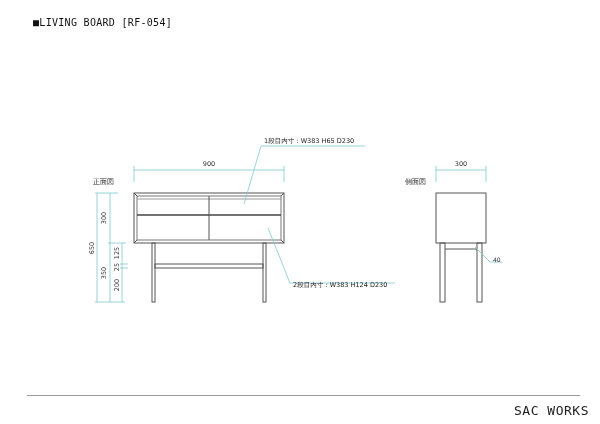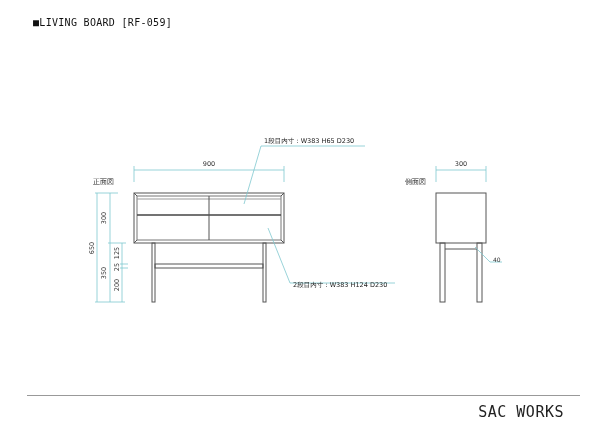--- a/index.html
+++ b/index.html
@@ -1,29 +1,29 @@
 <!DOCTYPE html>
 <html><head>
   <meta charset="utf-8">
   <style>
     html, body { margin: 0; padding: 0; background: #ffffff; }
     body { width: 600px; height: 424px; position: relative; overflow: hidden;
            font-family: "DejaVu Sans Mono", "Liberation Mono", monospace; }
     .title { position: absolute; left: 33px; top: 17px; font-size: 10px; color: #111; letter-spacing: 0.3px;
              font-family: "DejaVu Sans Mono", monospace; }
     .footer-line { position: absolute; left: 27px; top: 395px; width: 553px; height: 1px; background: #999; }
-    .footer { position: absolute; right: 36px; top: 403px; font-size: 15px; color: #222; letter-spacing: 0.5px;
+    .footer { position: absolute; right: 11px; top: 403px; font-size: 13px; color: #222; letter-spacing: 0.5px;
               font-family: "DejaVu Sans Mono", monospace; }
     svg.drawing { position: absolute; left: 0; top: 0; }
     .lbl { font-family: "DejaVu Sans", sans-serif; }
   </style>
 </head>
 <body>
 
-<div class="title">■LIVING BOARD [RF-059]</div>
+<div class="title">■LIVING BOARD [RF-054]</div>
 
 <svg class="drawing" width="600" height="424" viewBox="0 0 600 424">
 
   <g stroke="#555" fill="none" stroke-width="1">
 
     <rect x="134" y="193" width="150" height="50"></rect>
     <rect x="137" y="196" width="144" height="44" stroke="#777"></rect>
 
     <line x1="134" y1="193" x2="137" y2="196"></line>
     <line x1="284" y1="193" x2="281" y2="196"></line>

